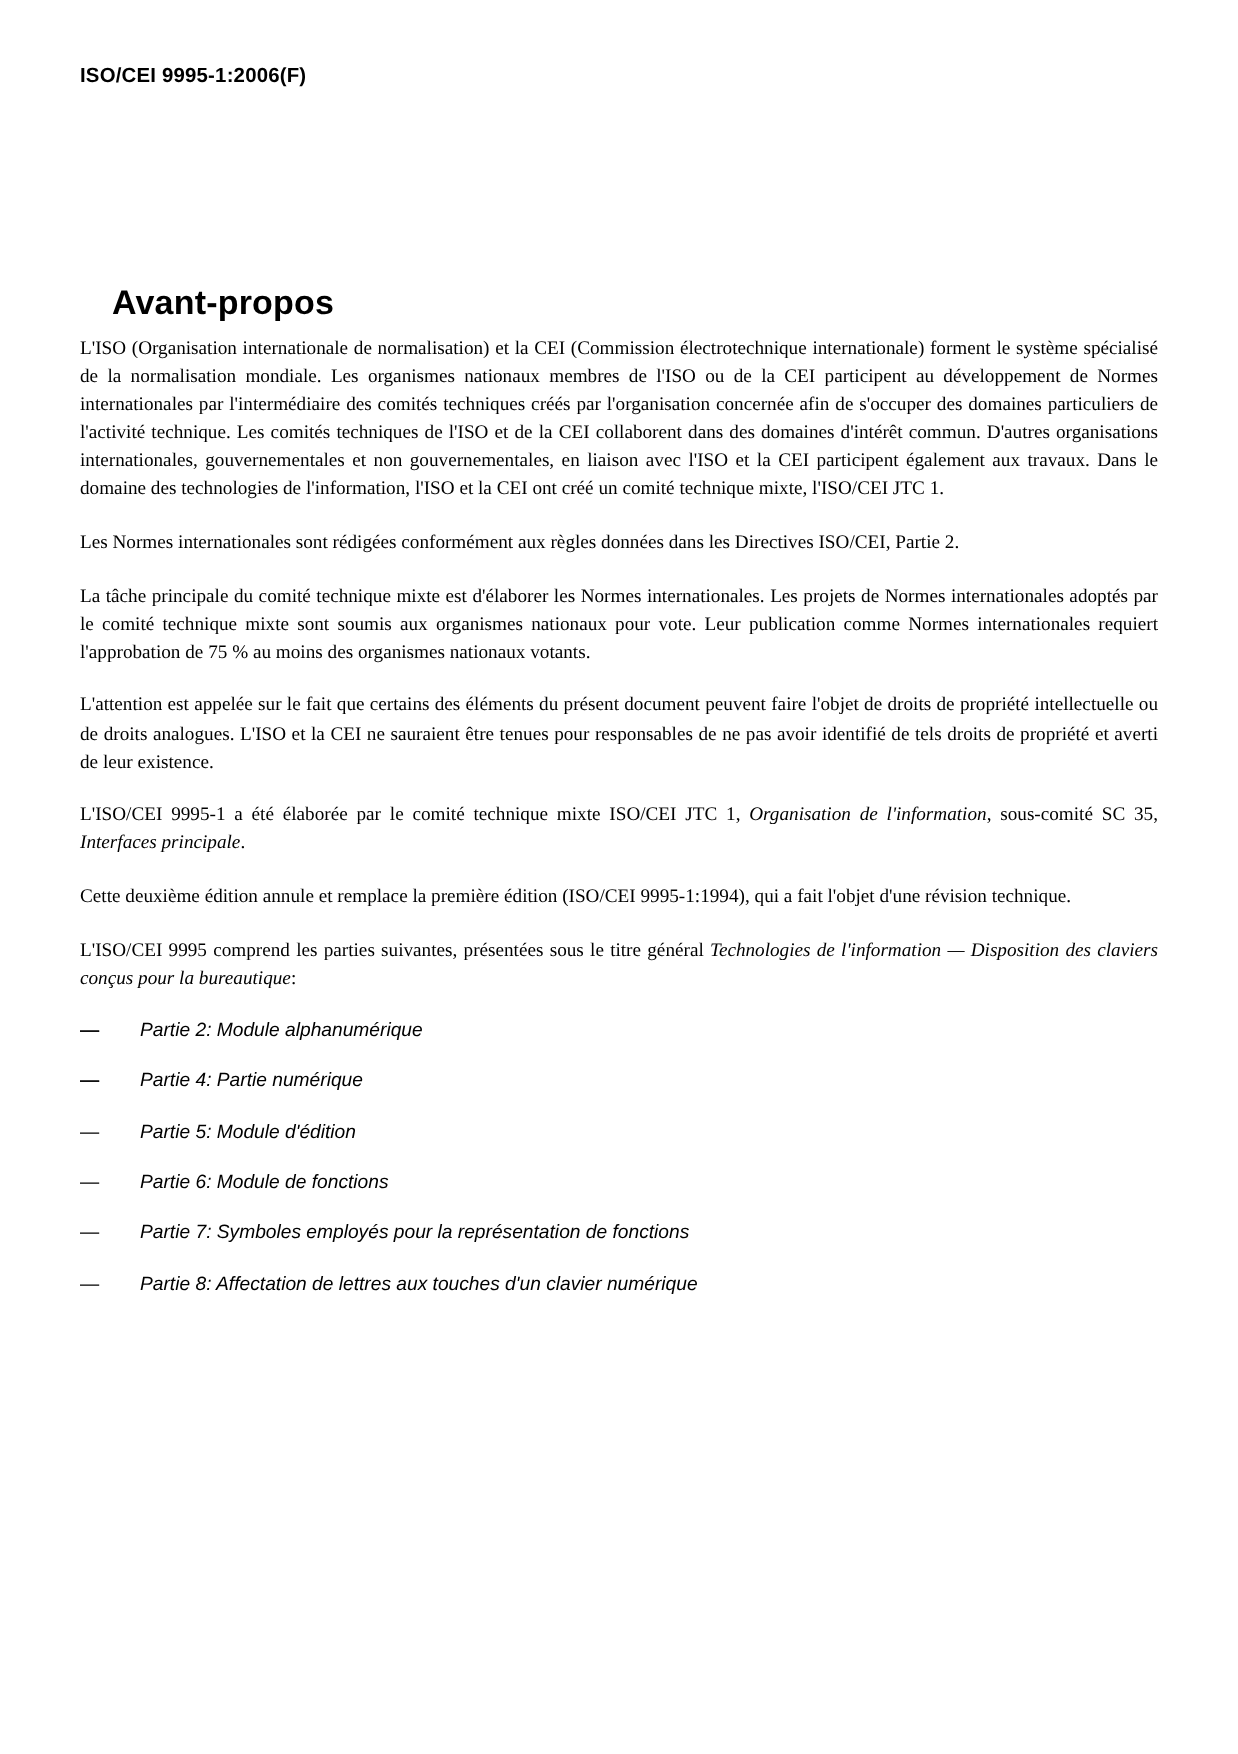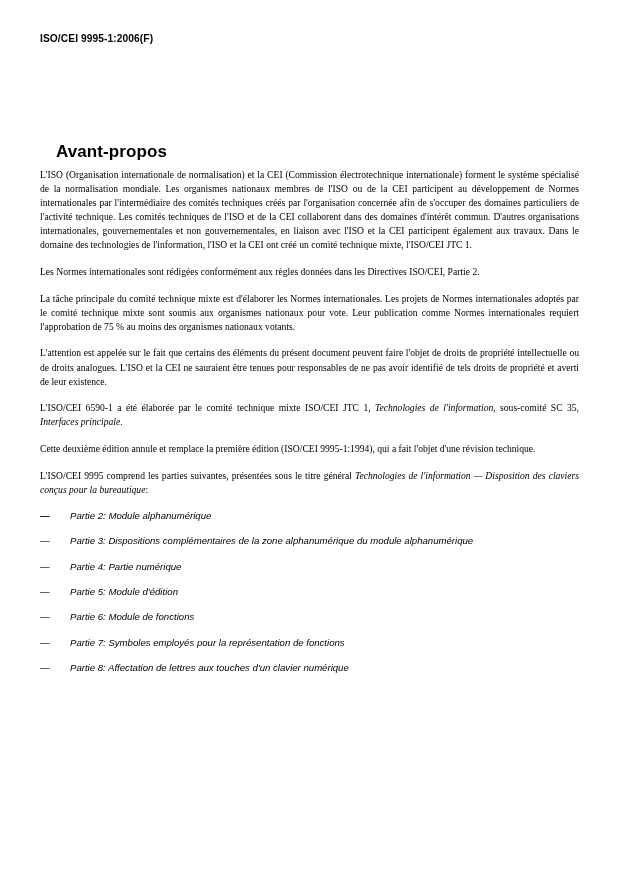--- a/index.html
+++ b/index.html
@@ -113,30 +113,30 @@
   <div class="body-block">
 
     <p class="para"><span>L'ISO (Organisation internationale de normalisation) et la CEI (Commission électrotechnique internationale) forment le système spécialisé de la normalisation mondiale. Les organismes nationaux membres de l'ISO ou de la CEI participent au développement de Normes internationales par l'intermédiaire des comités techniques créés par l'organisation concernée afin de s'occuper des domaines particuliers de l'activité technique. Les comités techniques de l'ISO et de la CEI collaborent dans des domaines d'intérêt commun. D'autres organisations internationales, gouvernementales et non gouvernementales, en liaison avec l'ISO et la CEI participent également aux travaux. Dans le domaine des technologies de l'information, l'ISO et la CEI ont créé un comité technique mixte, l'ISO/CEI JTC 1.</span></p>
 
     <p class="para"><span>Les Normes internationales sont rédigées conformément aux règles données dans les Directives ISO/CEI, Partie 2.</span></p>
 
     <p class="para"><span>La tâche principale du comité technique mixte est d'élaborer les Normes internationales. Les projets de Normes internationales adoptés par le comité technique mixte sont soumis aux organismes nationaux pour vote. Leur publication comme Normes internationales requiert l'approbation de </span><span class="nbsp-pct">75 %</span><span> au moins des organismes nationaux votants.</span></p>
 
     <p class="para"><span>L'attention est appelée sur le fait que certains des éléments du présent document peuvent faire l'objet de droits de propriété intellectuelle ou de droits analogues. L'ISO et la CEI ne sauraient être tenues pour responsables de ne pas avoir identifié de tels droits de propriété et averti de leur existence.</span></p>
 
-    <p class="para"><span>L'ISO/CEI 6590-1 a été élaborée par le comité technique mixte ISO/CEI JTC 1, </span><span class="it">Technologies de l'information</span><span>, sous-comité SC 35, </span><span class="it">Interfaces principale</span><span>.</span></p>
+    <p class="para"><span>L'ISO/CEI 9995-1 a été élaborée par le comité technique mixte ISO/CEI JTC 1, </span><span class="it">Organisation de l'information</span><span>, sous-comité SC 35, </span><span class="it">Interfaces principale</span><span>.</span></p>
 
     <p class="para"><span>Cette deuxième édition annule et remplace la première édition (ISO/CEI 9995-1:1994), qui a fait l'objet d'une révision technique.</span></p>
 
     <p class="para"><span>L'ISO/CEI 9995 comprend les parties suivantes, présentées sous le titre général </span><span class="it">Technologies de l'information — Disposition des claviers conçus pour la bureautique</span><span>:</span></p>
 
     <ul class="parts-list">
       <li><span class="dash">—</span></li>
       <li><span class="dash">—</span><span>Partie 2: Module alphanumérique</span></li>
-      <li><span class="dash">—</span><span>Partie 3: Dispositions complémentaires de la zone alphanumérique du module alphanumérique</span></li>
+      <li><span class="dash">—</span></li>
       <li><span class="dash">—</span><span>Partie 4: Partie numérique</span></li>
       <li><span class="dash">—</span><span>Partie 5: Module d'édition</span></li>
       <li><span class="dash">—</span><span>Partie 6: Module de fonctions</span></li>
       <li><span class="dash">—</span><span>Partie 7: Symboles employés pour la représentation de fonctions</span></li>
       <li><span class="dash">—</span><span>Partie 8: Affectation de lettres aux touches d'un clavier numérique</span></li>
     </ul>
 
   </div>
 
   <div class="footer">

